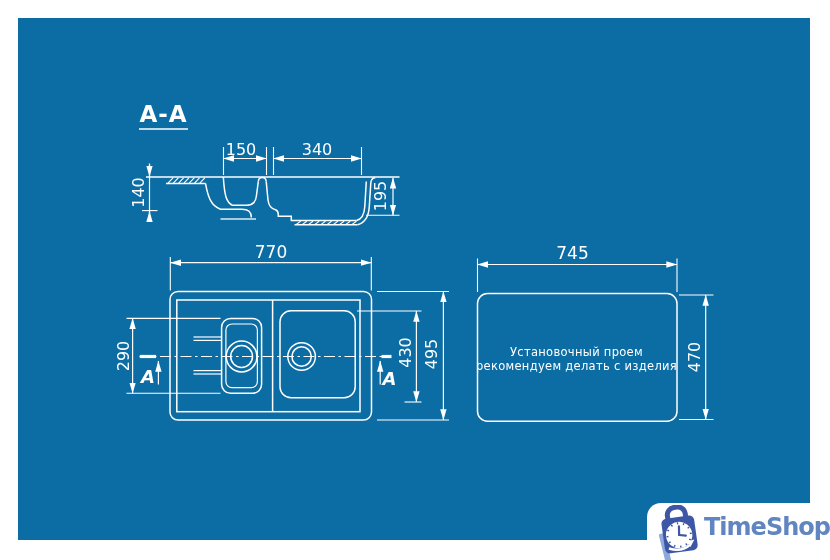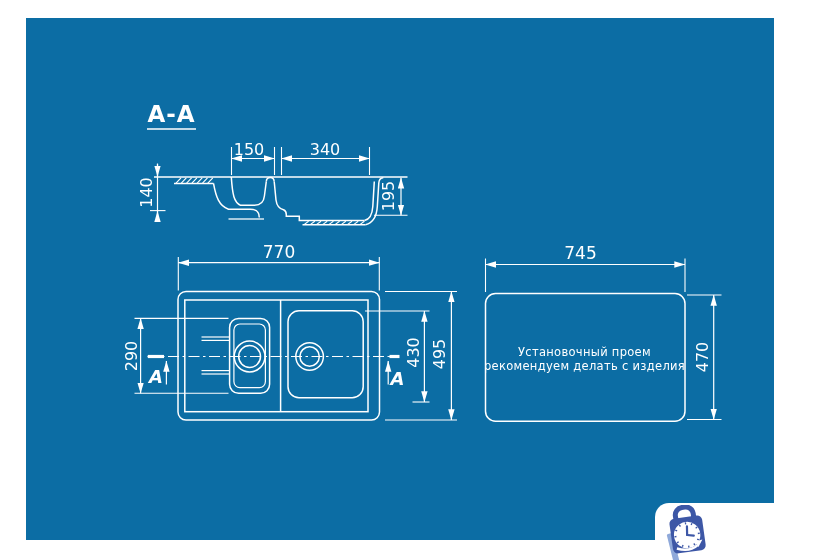--- a/index.html
+++ b/index.html
@@ -1,17 +1,17 @@
 <!DOCTYPE html>
 <html style="--background: #ffffff; --canvas: #0c6da4; --line: #ffffff; --logo_bag: #3d57a6; --logo_stripe: #8fa9da; --logo_text_color: #6085c1;"><head>
 <meta charset="utf-8">
 <style>
   html,body{margin:0;padding:0;background:var(--background,#fff);}
-  .stage{position:relative;width:766px;height:560px;overflow:hidden;background:var(--background,#fff);
-         font-family:"DejaVu Sans",sans-serif;margin-left:8px;}
+  .stage{position:relative;width:830px;height:560px;overflow:hidden;background:var(--background,#fff);
+         font-family:"DejaVu Sans",sans-serif;}
   .stage svg{position:absolute;left:0;top:0;}
   svg text{fill:var(--line,#fff);font-family:"DejaVu Sans",sans-serif;}
   .ln{stroke:var(--line,#fff);stroke-width:1.5;fill:none;}
   .thin{stroke:var(--line,#fff);stroke-width:1.1;fill:none;}
   .dim{stroke:var(--line,#fff);stroke-width:1.2;fill:none;}
   .thick{stroke:var(--line,#fff);stroke-width:3.2;fill:none;}
   .cl{stroke:var(--line,#fff);stroke-width:1.2;fill:none;stroke-dasharray:11 3.5 2.5 3.5;}
   .arrfill{fill:var(--line,#fff);}
   .dimtxt{font-size:16px;}
   .dimtxt-lg{font-size:17px;}
@@ -211,15 +211,16 @@
             <line x1="18.6" y1="20.65" x2="17.6" y2="18.92"></line>
         </g>
         <g style="stroke:var(--logo_bag,#3d57a6)" stroke-width="2.2" stroke-linecap="round">
           <line x1="24" y1="30" x2="25" y2="21.5"></line>
           <line x1="24" y1="30" x2="30.5" y2="31.5"></line>
         </g>
         <path d="M12,42 Q24,47.5 33,41.5" fill="none" stroke="#fff" stroke-width="2.5"></path>
         <polygon points="31,37.5 38.5,36.5 33.5,43.5" fill="#fff"></polygon>
       </g>
     </svg>
+    <span class="logo-text">TimeShop</span>
   </div>
 
 </div>
 
 </body></html>

